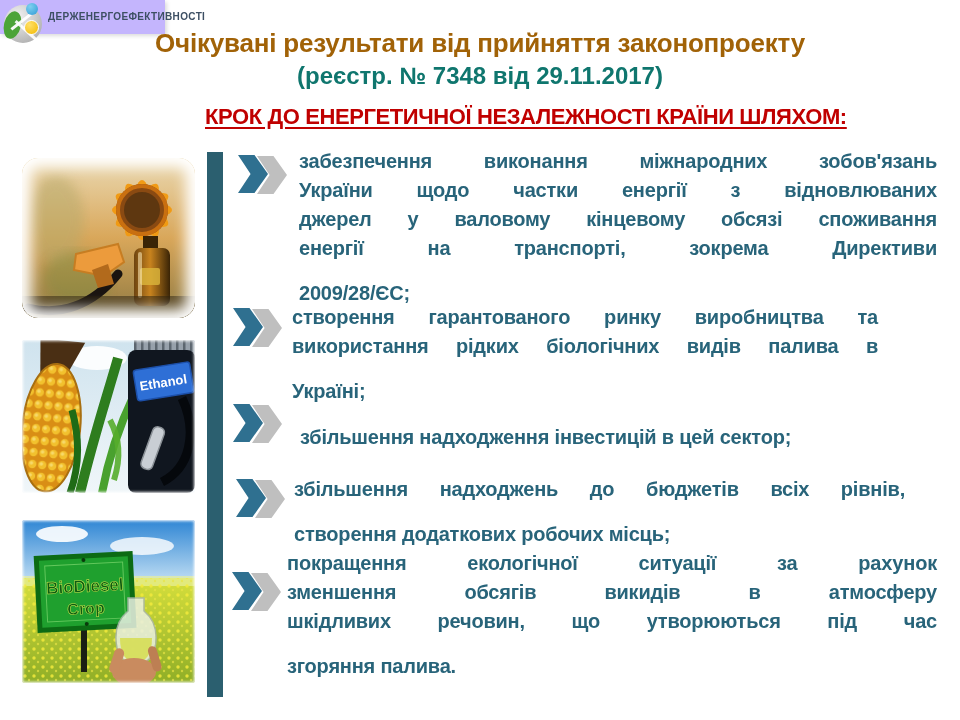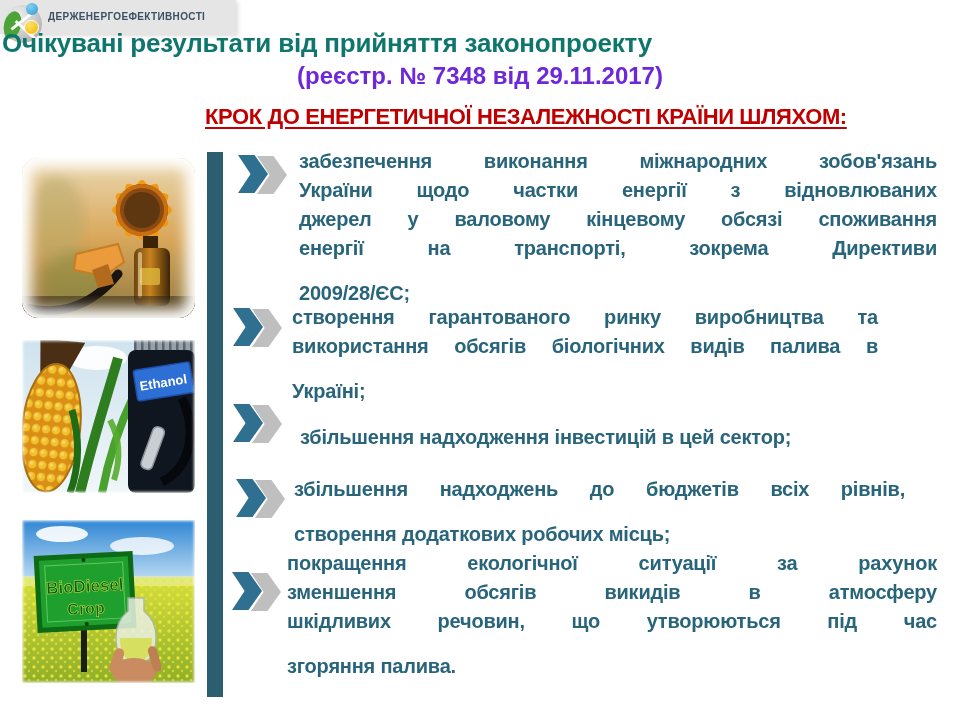--- a/index.html
+++ b/index.html
@@ -1,42 +1,42 @@
 <!DOCTYPE html>
 <html><head>
 <meta charset="utf-8">
 <style>
   html,body{margin:0;padding:0;background:#fff;}
   .slide{position:relative;width:960px;height:720px;background:#ffffff;overflow:hidden;
          font-family:"Liberation Sans",sans-serif;}
 
   
-  .logo-box{position:absolute;left:0;top:0;width:236px;height:34px;background:#e5e5e5;
+  .logo-box{position:absolute;left:0;top:0;width:165px;height:34px;background:#c4b5fd;
             box-shadow:2px 2px 4px rgba(0,0,0,.14);}
   .logo-mark{position:absolute;left:4px;top:3px;width:40px;height:40px;}
   .lm-base{position:absolute;left:0;top:2px;width:38px;height:38px;border-radius:50%;
            background:radial-gradient(circle at 35% 30%, #f2f2f2 0%, #cfcfcf 45%, #9f9f9f 100%);}
   .lm-green{position:absolute;left:0;top:8px;width:17px;height:28px;border-radius:50%;
             background:#4CA438;transform:rotate(14deg);}
   .lm-swoosh1{position:absolute;left:4px;top:15px;width:32px;height:3px;background:#fff;
               transform:rotate(-38deg);opacity:.95;}
   .lm-swoosh2{position:absolute;left:8px;top:26px;width:28px;height:3px;background:#fff;
               transform:rotate(42deg);opacity:.9;}
   .lm-blue{position:absolute;left:22px;top:0;width:12px;height:12px;border-radius:50%;
            background:radial-gradient(circle at 35% 30%, #7fd0ef, #2E9BD6);}
   .lm-yellow{position:absolute;left:20px;top:17px;width:13px;height:13px;border-radius:50%;
              background:radial-gradient(circle at 35% 30%, #ffe066, #F2B800);border:1px solid #fff;}
   .logo-text{position:absolute;left:48px;top:11px;font-size:10px;font-weight:bold;
              color:#3D4F63;letter-spacing:.35px;white-space:nowrap;}
 
   
-  .title1{position:absolute;left:2px;top:28px;width:956px;text-align:left;
-          font-size:26px;font-weight:bold;color:#0f766e;letter-spacing:-.2px;}
+  .title1{position:absolute;left:2px;top:28px;width:956px;text-align:center;
+          font-size:26px;font-weight:bold;color:#a16207;letter-spacing:-.2px;}
   .title2{position:absolute;left:2px;top:62px;width:956px;text-align:center;
-          font-size:24px;font-weight:bold;color:#6d28d9;}
+          font-size:24px;font-weight:bold;color:#0f766e;}
   .subtitle{position:absolute;left:205px;top:104px;width:750px;text-align:left;
             font-size:22px;font-weight:bold;color:#C00000;text-decoration:underline;
             text-underline-offset:3px;letter-spacing:-.4px;}
 
   
   .accent-bar{position:absolute;left:207px;top:152px;width:16px;height:545px;background:#2B5F6F;}
 
   
   .imgbox{position:absolute;left:22px;width:173px;overflow:hidden;}
   .imgbox svg{display:block;}
@@ -243,21 +243,21 @@
 
   <div class="bullet" id="btext1">
     <div class="jl">забезпечення виконання міжнародних зобов'язань</div>
     <div class="jl">України щодо частки енергії з відновлюваних</div>
     <div class="jl">джерел у валовому кінцевому обсязі споживання</div>
     <div class="jl">енергії на транспорті, зокрема Директиви</div>
     <div class="ll">2009/28/ЄС;</div>
   </div>
   <div class="bullet" id="btext2">
     <div class="jl">створення гарантованого ринку виробництва та</div>
-    <div class="jl">використання обсягів біологічних видів палива в</div>
+    <div class="jl">використання рідких біологічних видів палива в</div>
     <div class="ll">Україні;</div>
   </div>
   <div class="bullet" id="btext3">
     <div class="ll">збільшення надходження інвестицій в цей сектор;</div>
   </div>
   <div class="bullet" id="btext5">
     <div class="jl">покращення екологічної ситуації за рахунок</div>
     <div class="jl">зменшення обсягів викидів в атмосферу</div>
     <div class="jl">шкідливих речовин, що утворюються під час</div>
     <div class="ll">згоряння палива.</div>

